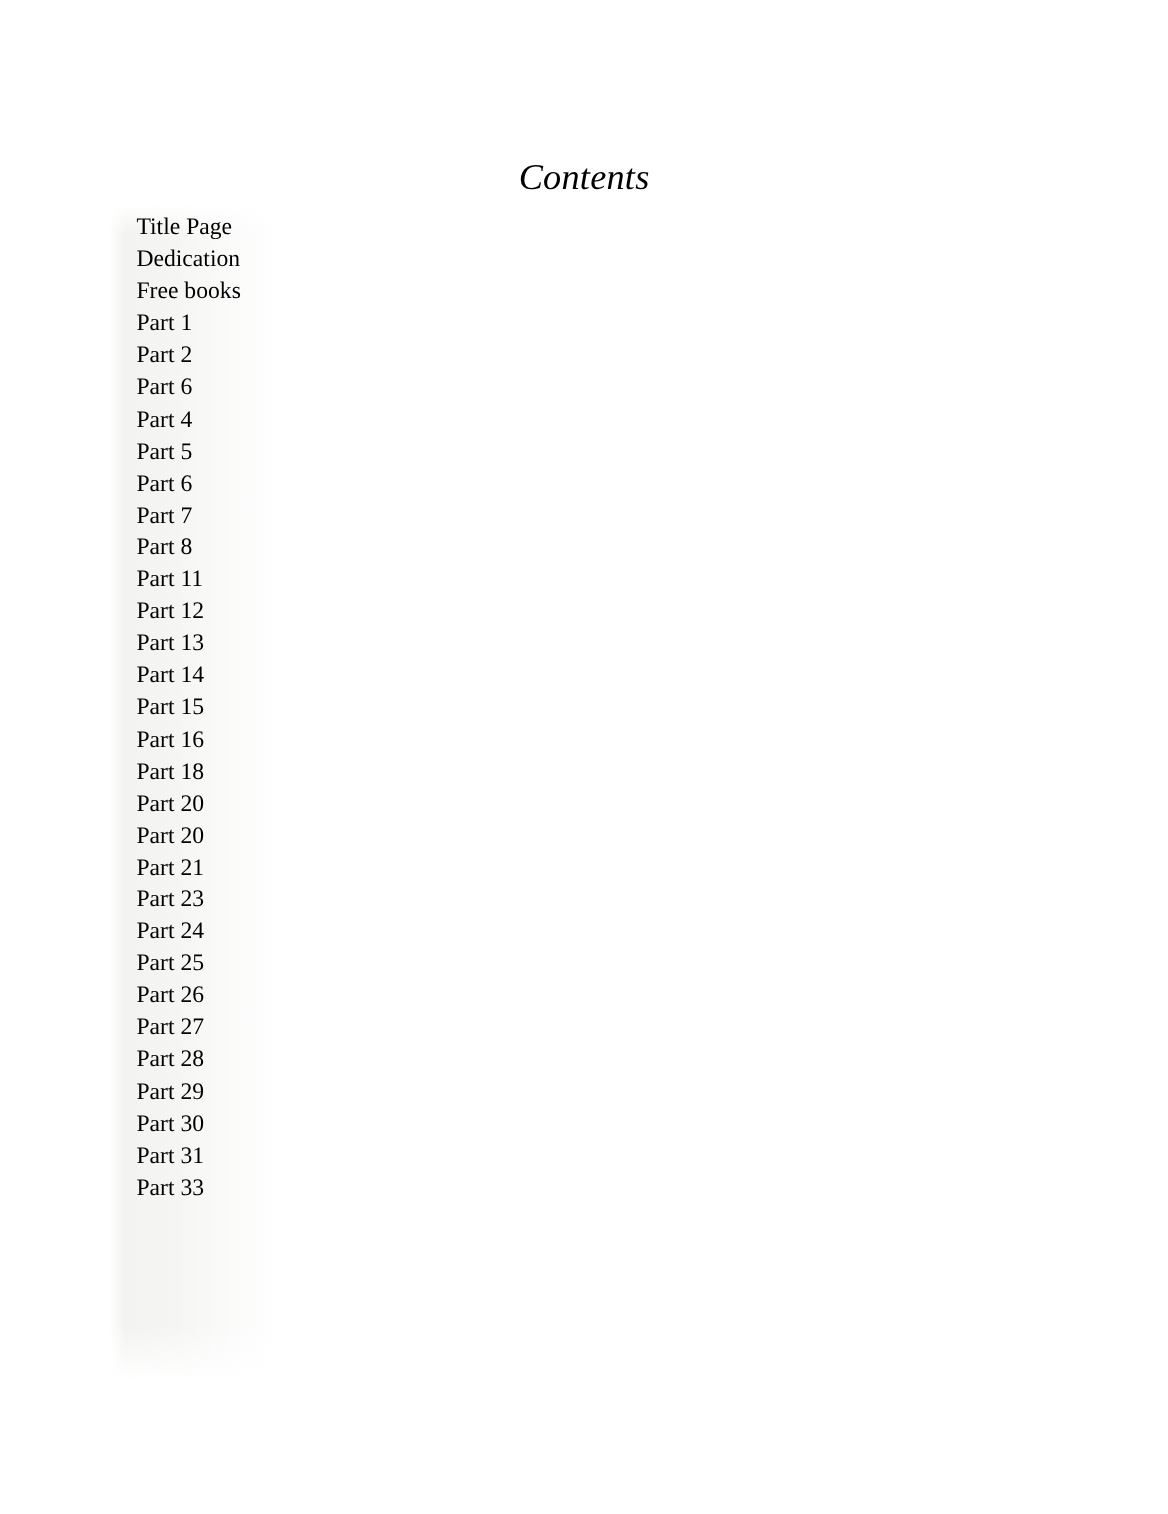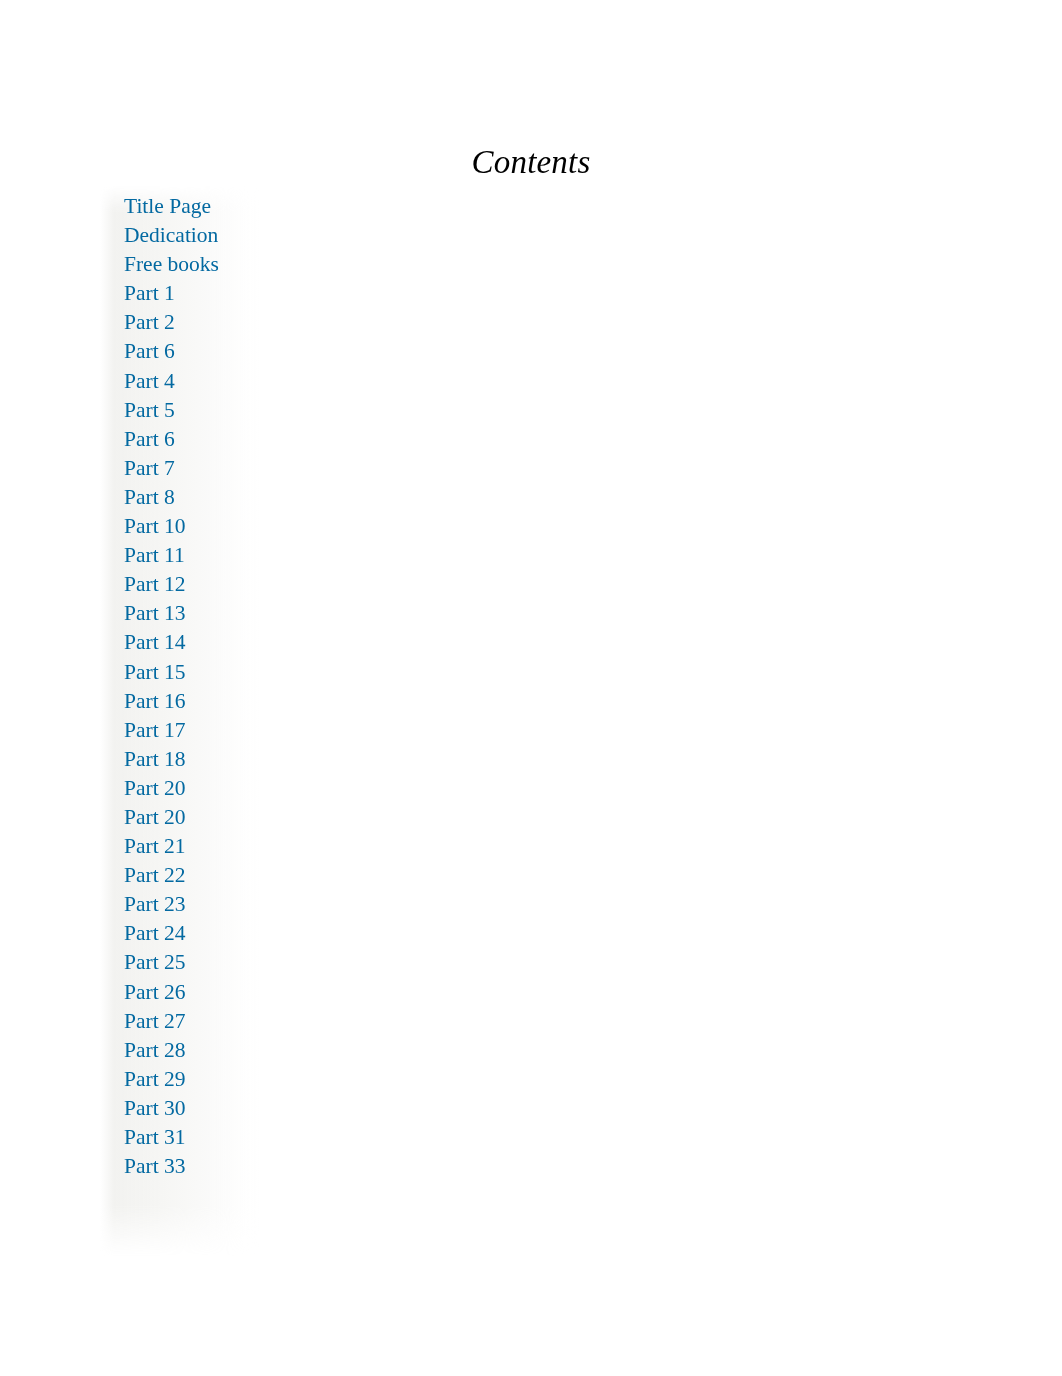--- a/index.html
+++ b/index.html
@@ -76,21 +76,21 @@
   }
 
   .toc-item {
     margin: 0;
     padding: 0;
     height: 29.1px;
     line-height: 29.1px;
   }
 
   .toc-link {
-    color: #0369a1;
+    color: #000000;
     font-size: 21.5px;
     text-decoration: none;
     white-space: nowrap;
     cursor: pointer;
   }
 </style>
 </head>
 <body>
 
 <div class="page">
@@ -104,33 +104,30 @@
       <li class="toc-item"><a class="toc-link" href="#">Dedication</a></li>
       <li class="toc-item"><a class="toc-link" href="#">Free books</a></li>
       <li class="toc-item"><a class="toc-link" href="#">Part 1</a></li>
       <li class="toc-item"><a class="toc-link" href="#">Part 2</a></li>
       <li class="toc-item"><a class="toc-link" href="#">Part 6</a></li>
       <li class="toc-item"><a class="toc-link" href="#">Part 4</a></li>
       <li class="toc-item"><a class="toc-link" href="#">Part 5</a></li>
       <li class="toc-item"><a class="toc-link" href="#">Part 6</a></li>
       <li class="toc-item"><a class="toc-link" href="#">Part 7</a></li>
       <li class="toc-item"><a class="toc-link" href="#">Part 8</a></li>
-      <li class="toc-item"><a class="toc-link" href="#">Part 10</a></li>
       <li class="toc-item"><a class="toc-link" href="#">Part 11</a></li>
       <li class="toc-item"><a class="toc-link" href="#">Part 12</a></li>
       <li class="toc-item"><a class="toc-link" href="#">Part 13</a></li>
       <li class="toc-item"><a class="toc-link" href="#">Part 14</a></li>
       <li class="toc-item"><a class="toc-link" href="#">Part 15</a></li>
       <li class="toc-item"><a class="toc-link" href="#">Part 16</a></li>
-      <li class="toc-item"><a class="toc-link" href="#">Part 17</a></li>
       <li class="toc-item"><a class="toc-link" href="#">Part 18</a></li>
       <li class="toc-item"><a class="toc-link" href="#">Part 20</a></li>
       <li class="toc-item"><a class="toc-link" href="#">Part 20</a></li>
       <li class="toc-item"><a class="toc-link" href="#">Part 21</a></li>
-      <li class="toc-item"><a class="toc-link" href="#">Part 22</a></li>
       <li class="toc-item"><a class="toc-link" href="#">Part 23</a></li>
       <li class="toc-item"><a class="toc-link" href="#">Part 24</a></li>
       <li class="toc-item"><a class="toc-link" href="#">Part 25</a></li>
       <li class="toc-item"><a class="toc-link" href="#">Part 26</a></li>
       <li class="toc-item"><a class="toc-link" href="#">Part 27</a></li>
       <li class="toc-item"><a class="toc-link" href="#">Part 28</a></li>
       <li class="toc-item"><a class="toc-link" href="#">Part 29</a></li>
       <li class="toc-item"><a class="toc-link" href="#">Part 30</a></li>
       <li class="toc-item"><a class="toc-link" href="#">Part 31</a></li>
       <li class="toc-item"><a class="toc-link" href="#">Part 33</a></li>

